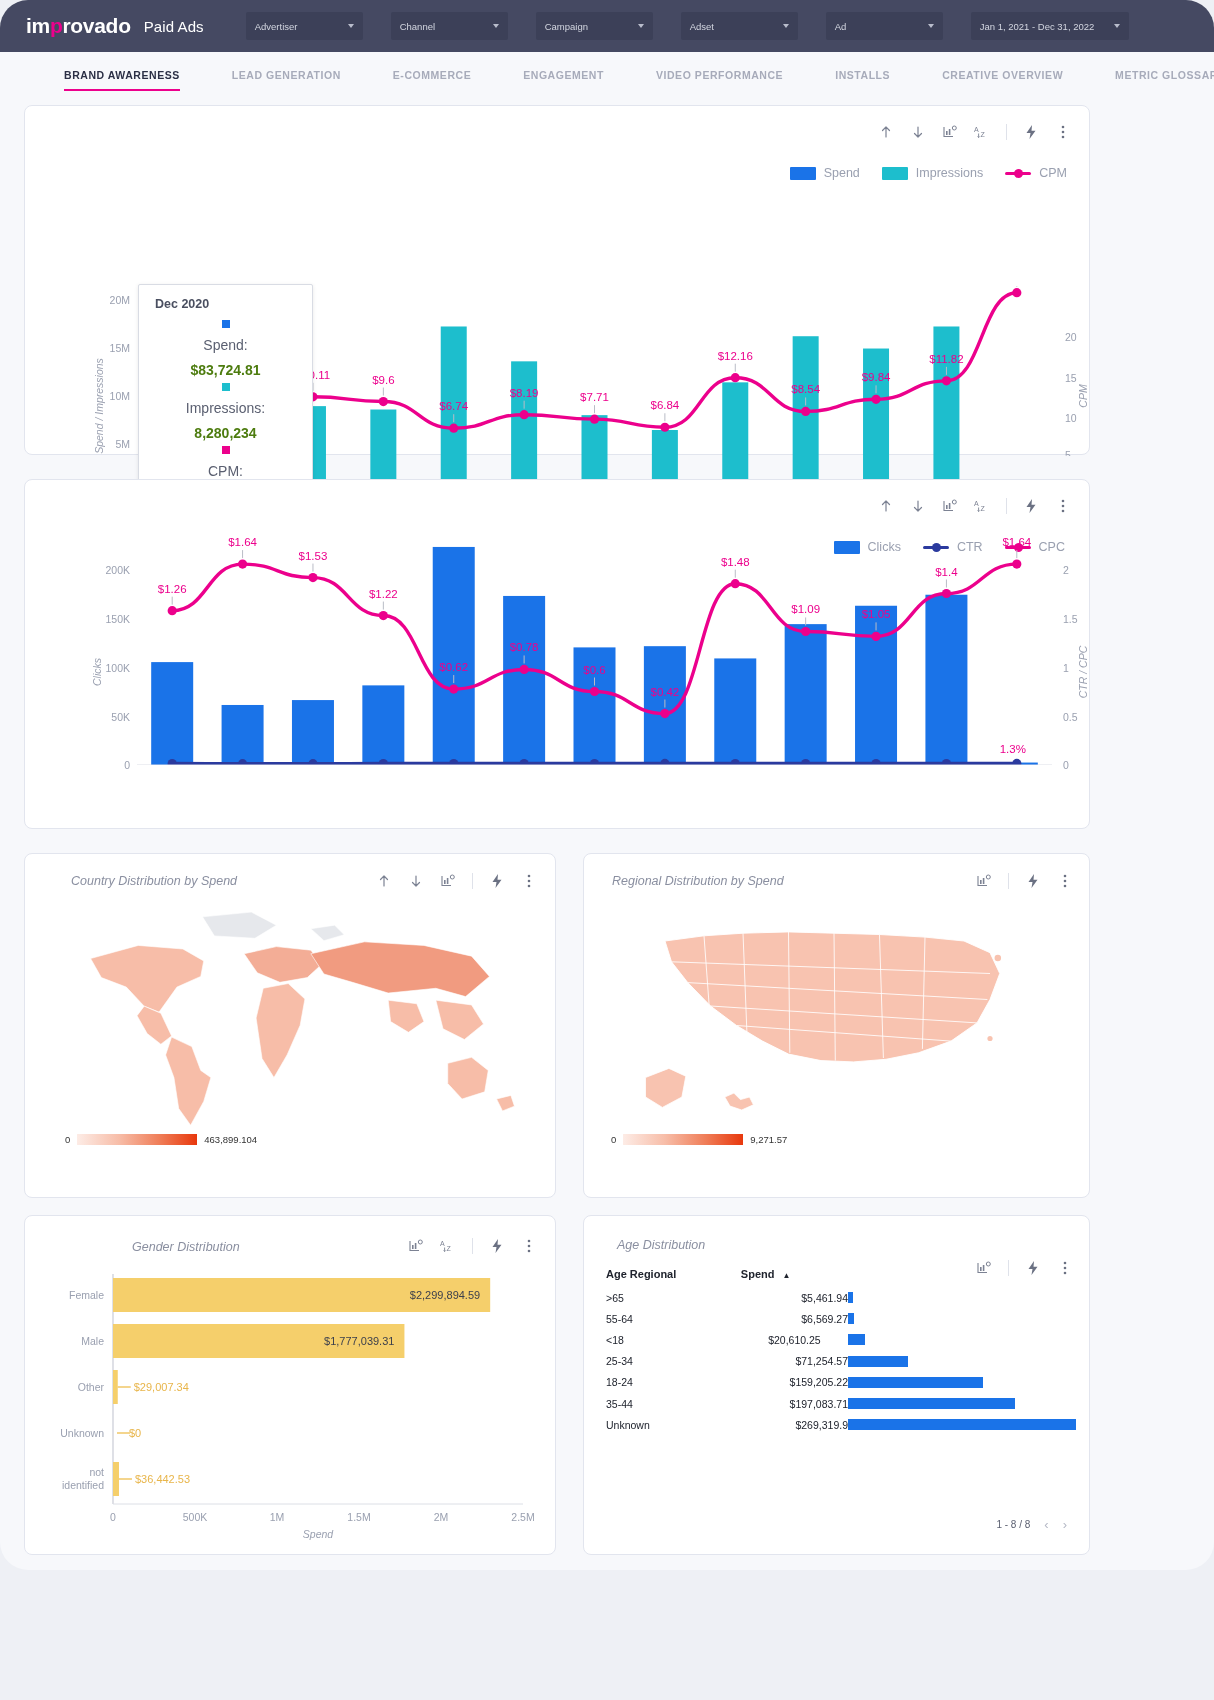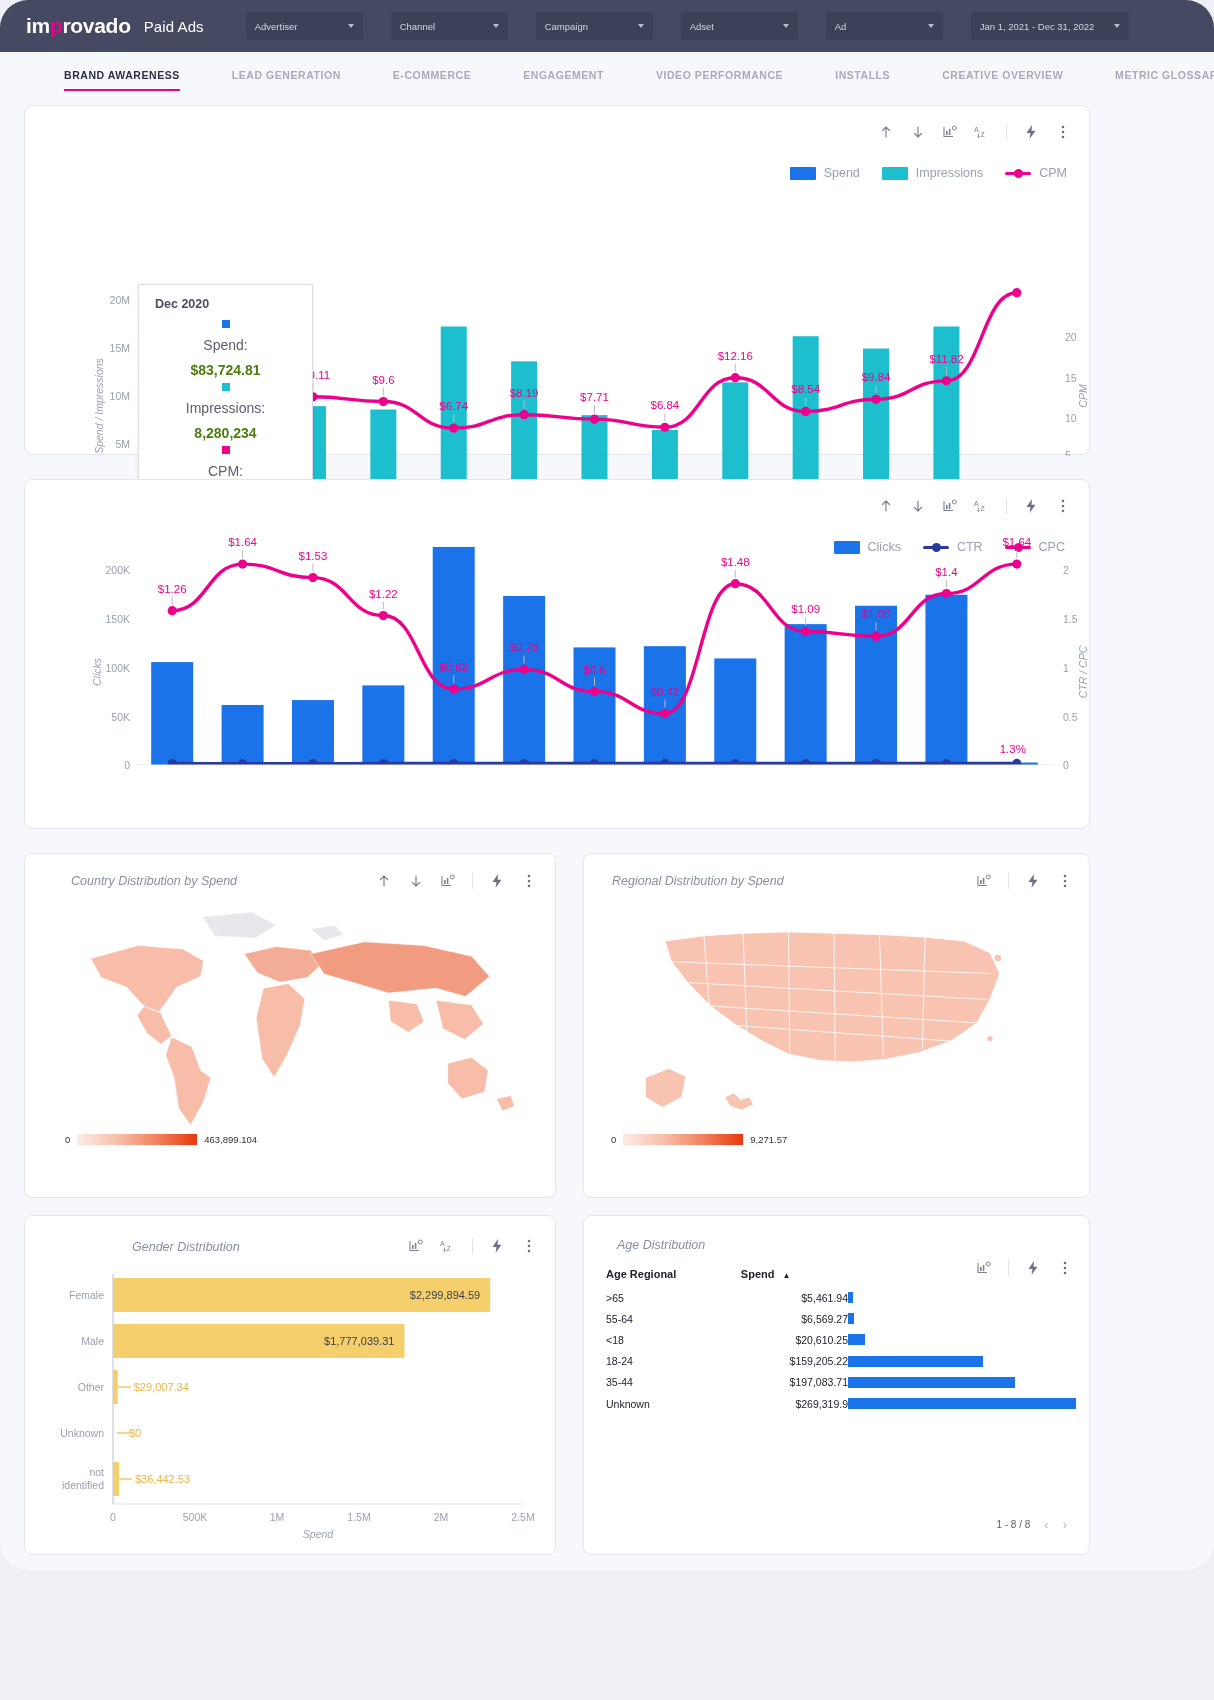--- a/index.html
+++ b/index.html
@@ -717,23 +717,30 @@
           </tr>
           <tr>
             <td>55-64</td>
             <td class="td-val" style="width: 110px;">$6,569.27</td>
             <td>
               <span class="bar-blue" style="width: 5.56139px;"></span>
             </td>
           </tr>
           <tr>
             <td>&lt;18</td>
-            <td class="td-val" style="width: 110px;">$20,610.25</td>
+            <td class="td-val" style="width: 110px; text-align: center;">$20,610.25</td>
             <td>
               <span class="bar-blue" style="width: 17.4482px;"></span>
+            </td>
+          </tr>
+          <tr>
+            <td>25-34</td>
+            <td class="td-val" style="width: 110px;">$71,254.57</td>
+            <td>
+              <span class="bar-blue" style="width: 60.3225px;"></span>
             </td>
           </tr>
           <tr>
             <td>18-24</td>
             <td class="td-val" style="width: 110px;">$159,205.22</td>
             <td>
               <span class="bar-blue" style="width: 134.779px;"></span>
             </td>
           </tr>
           <tr>

